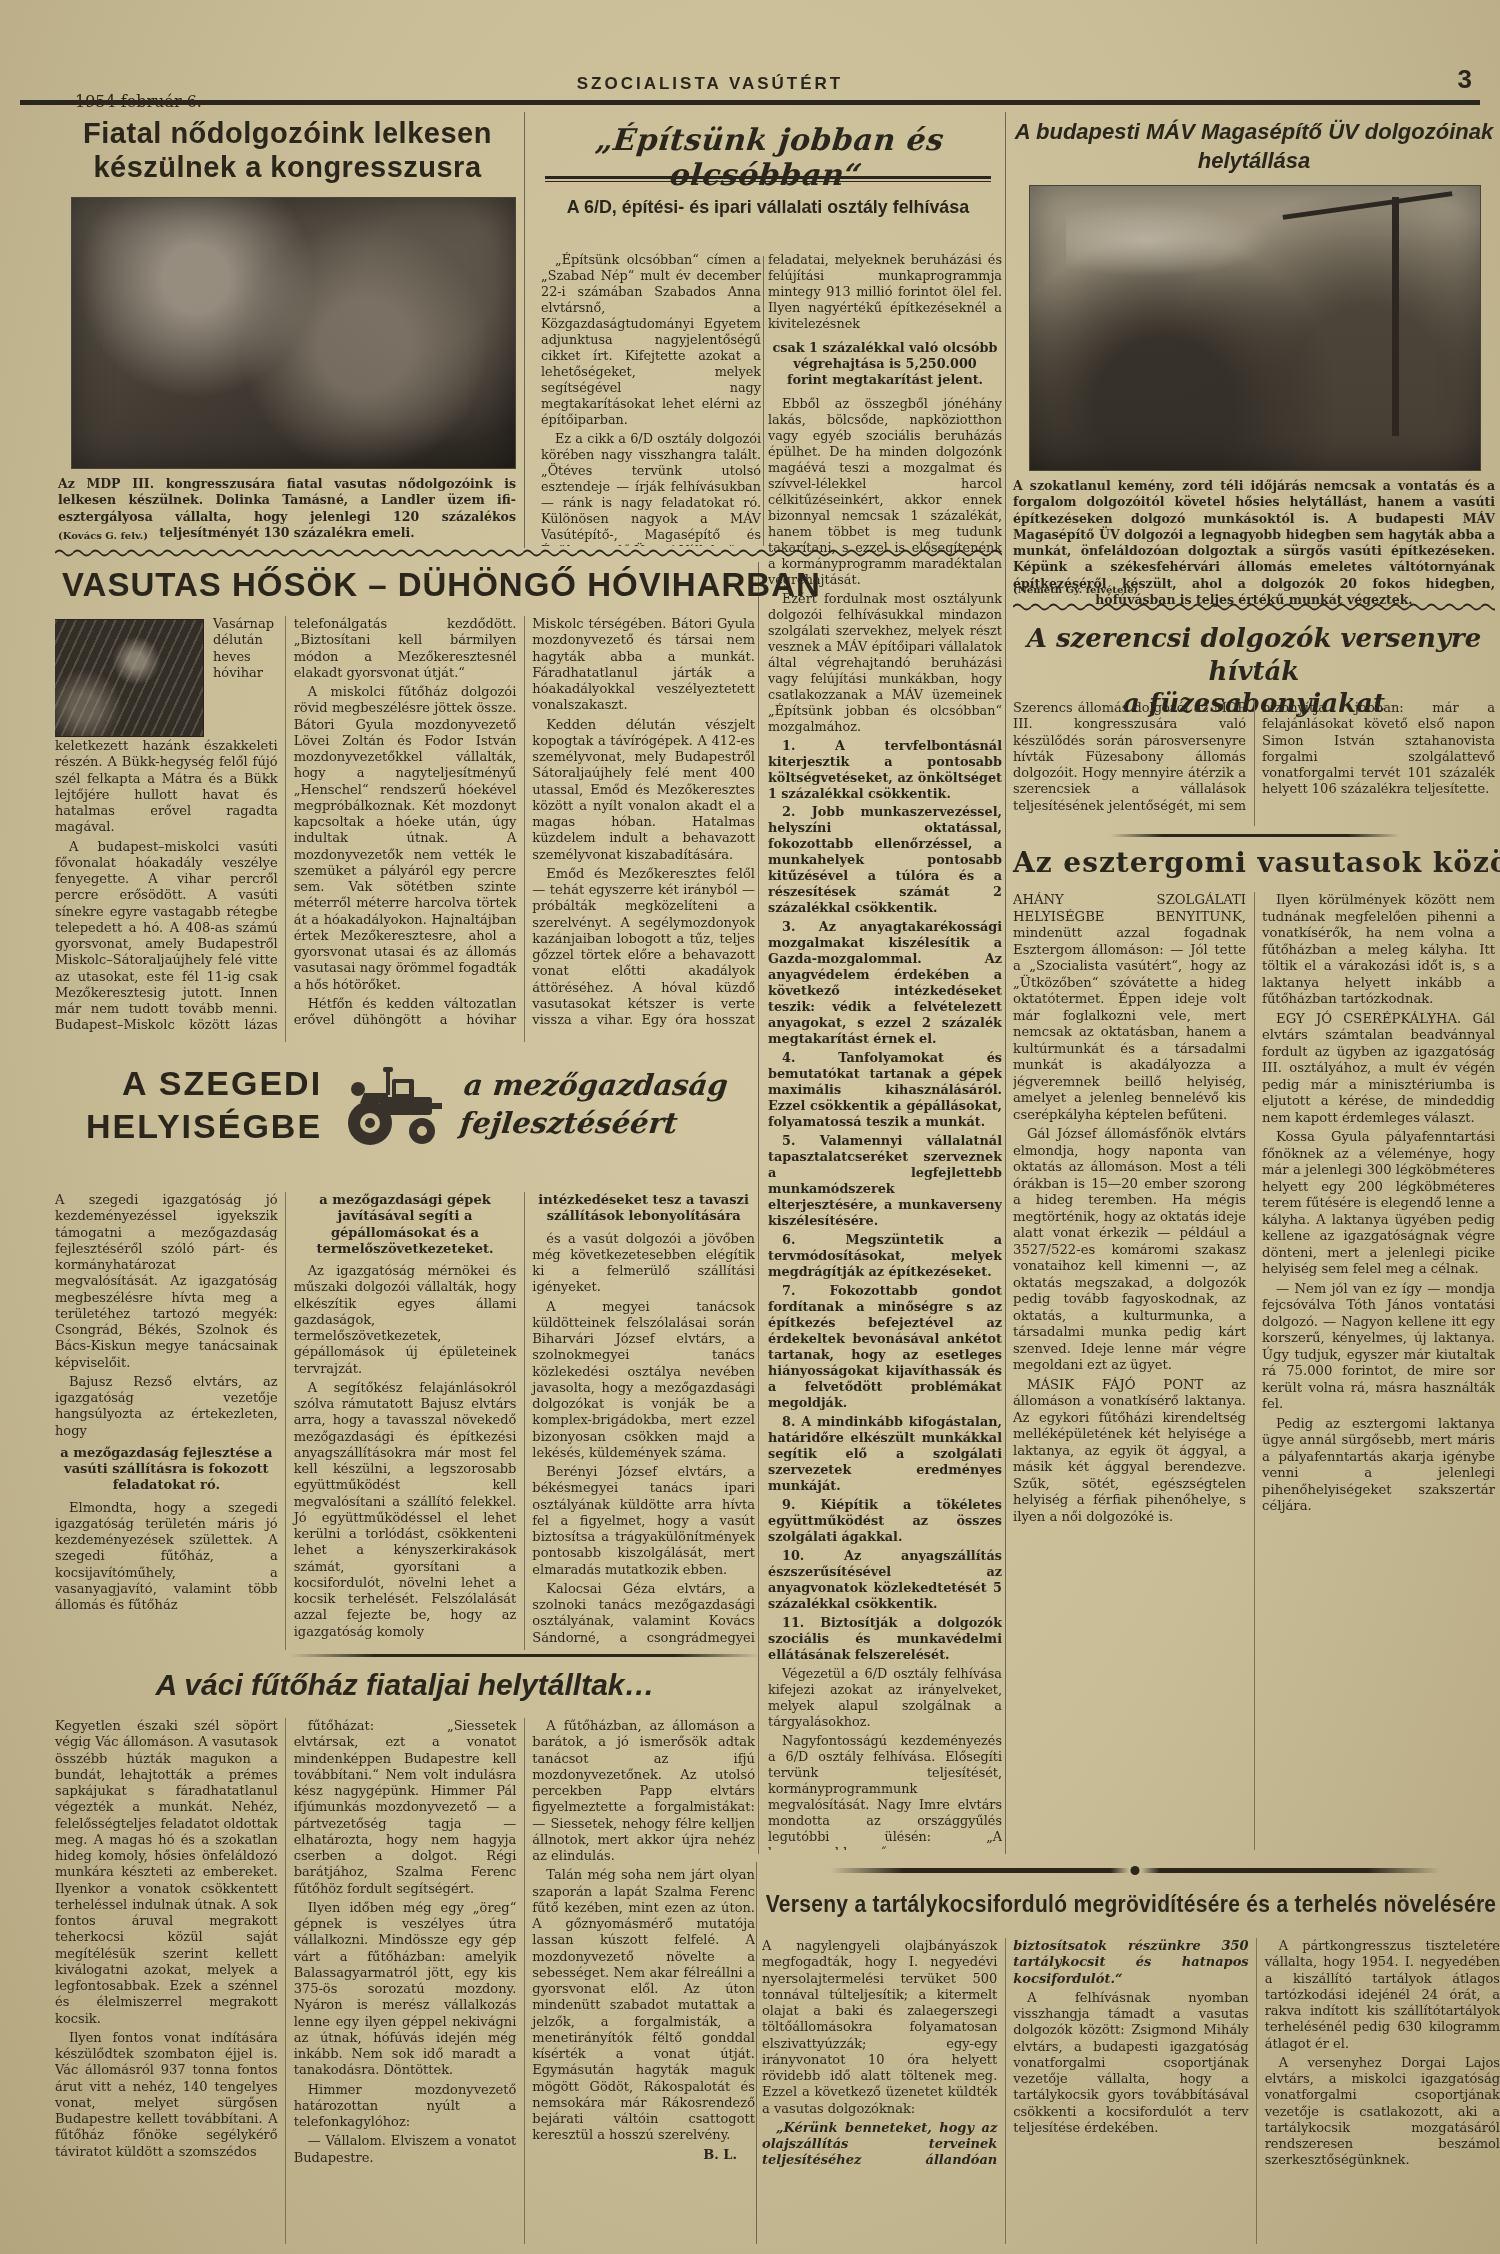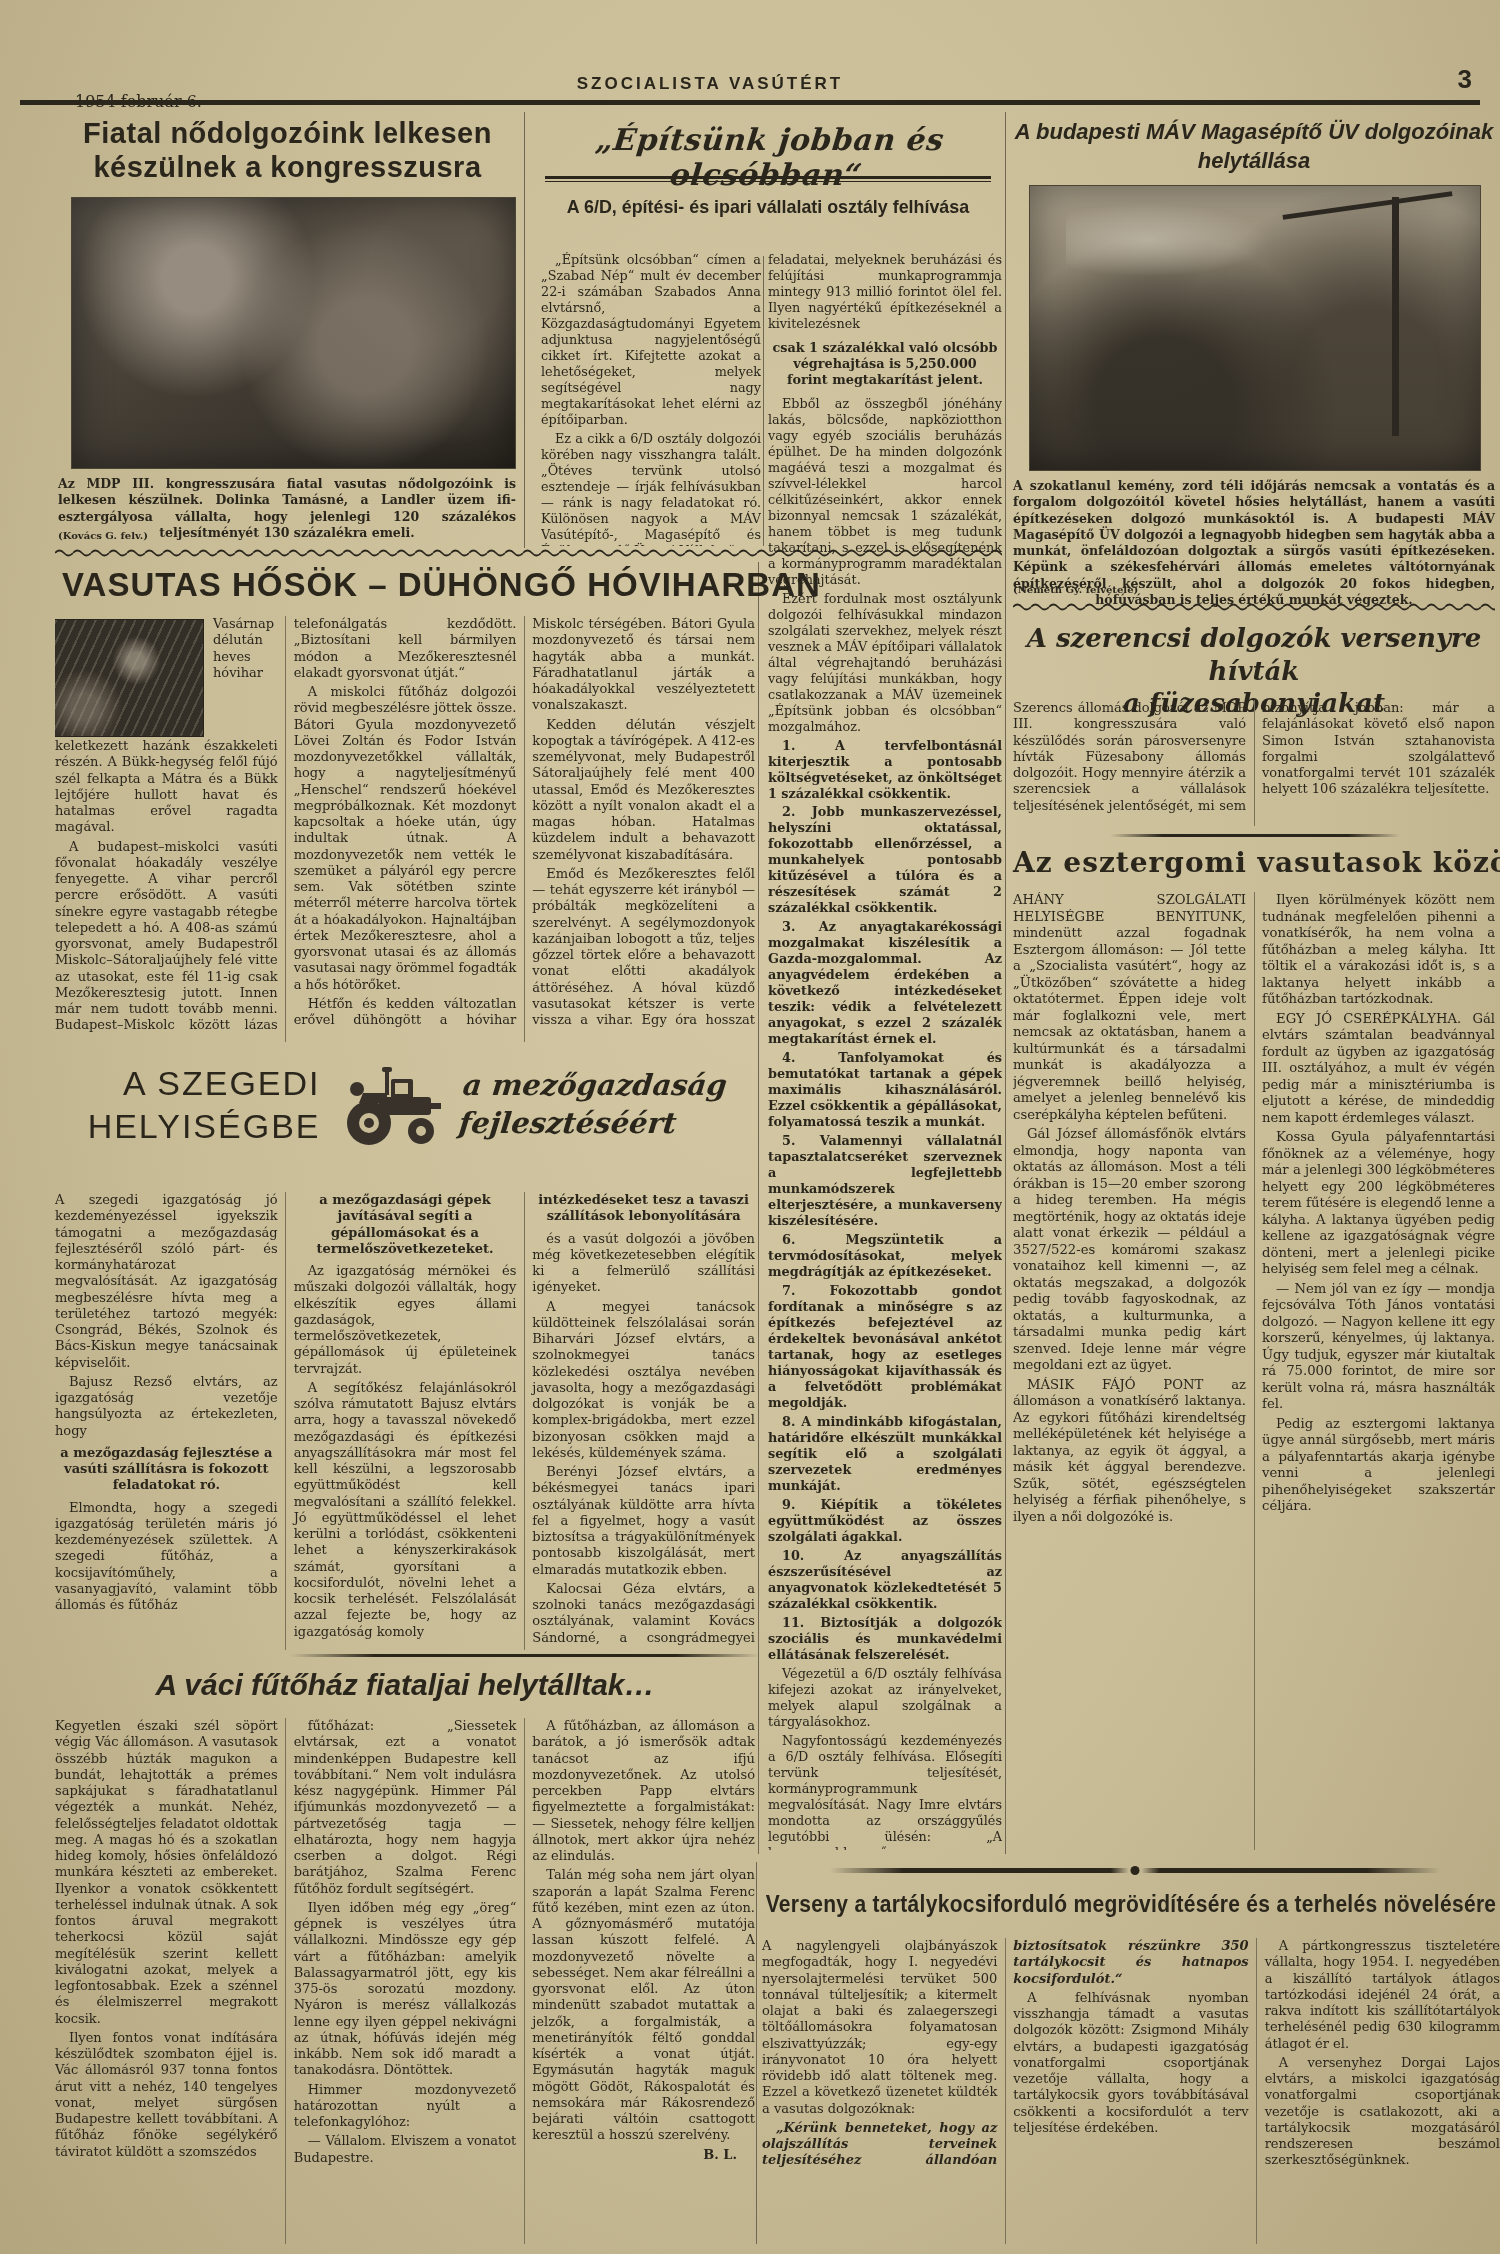--- a/index.html
+++ b/index.html
@@ -18,21 +18,21 @@
   .para.s-sig{text-align:right;font-weight:700;text-indent:0;padding-right:18px;}
   .para.s-noindent{text-indent:0;}
   
   .h-left{font-family:"Liberation Sans",sans-serif;font-weight:700;font-size:29px;line-height:1.18;text-align:center;letter-spacing:.5px;}
   .h-script{font-family:"DejaVu Serif",serif;font-style:italic;font-weight:700;font-size:30px;text-align:center;transform:skewX(-6deg);letter-spacing:.5px;}
   .h-sub{font-family:"Liberation Sans",sans-serif;font-weight:700;font-size:19px;text-align:center;white-space:nowrap;transform:scaleX(.94);transform-origin:center;}
   .h-mav{font-family:"Liberation Sans",sans-serif;font-style:italic;font-weight:700;font-size:22px;line-height:1.3;text-align:center;}
   .h-heroes{font-family:"Liberation Sans",sans-serif;font-weight:700;font-size:33px;letter-spacing:1px;white-space:nowrap;}
   .h-szerencs{font-family:"DejaVu Serif",serif;font-style:italic;font-weight:700;font-size:26px;line-height:1.25;text-align:center;}
   .h-esztergom{font-family:"DejaVu Serif",serif;font-weight:700;font-size:28px;text-align:center;letter-spacing:1px;white-space:nowrap;}
-  .h-szeged{font-family:"Liberation Sans",sans-serif;font-weight:400;font-size:34px;line-height:1.25;letter-spacing:2px;text-align:right;}
+  .h-szeged{font-family:"Liberation Sans",sans-serif;font-weight:700;font-size:34px;line-height:1.25;letter-spacing:2px;text-align:right;}
   .h-szeged-script{font-family:"DejaVu Serif",serif;font-style:italic;font-weight:700;font-size:29px;line-height:1.3;transform:skewX(-6deg);text-align:left;}
   .h-vac{font-family:"Liberation Sans",sans-serif;font-style:italic;font-weight:700;font-size:30px;text-align:center;}
   .h-verseny{font-family:"Liberation Sans",sans-serif;font-weight:700;font-size:21px;text-align:center;transform:scaleY(1.18);letter-spacing:.3px;}
   
   .caption{font-size:12.5px;font-weight:700;line-height:1.3;text-align:justify;-moz-text-align-last:center;text-align-last:center;}
   .credit{font-size:10px;font-weight:700;padding-right:30px;}
   
   .cols2{column-count:2;column-gap:16px;column-rule:1px solid #7a7159;}
   .cols3{column-count:3;column-gap:16px;column-rule:1px solid #7a7159;}
   

